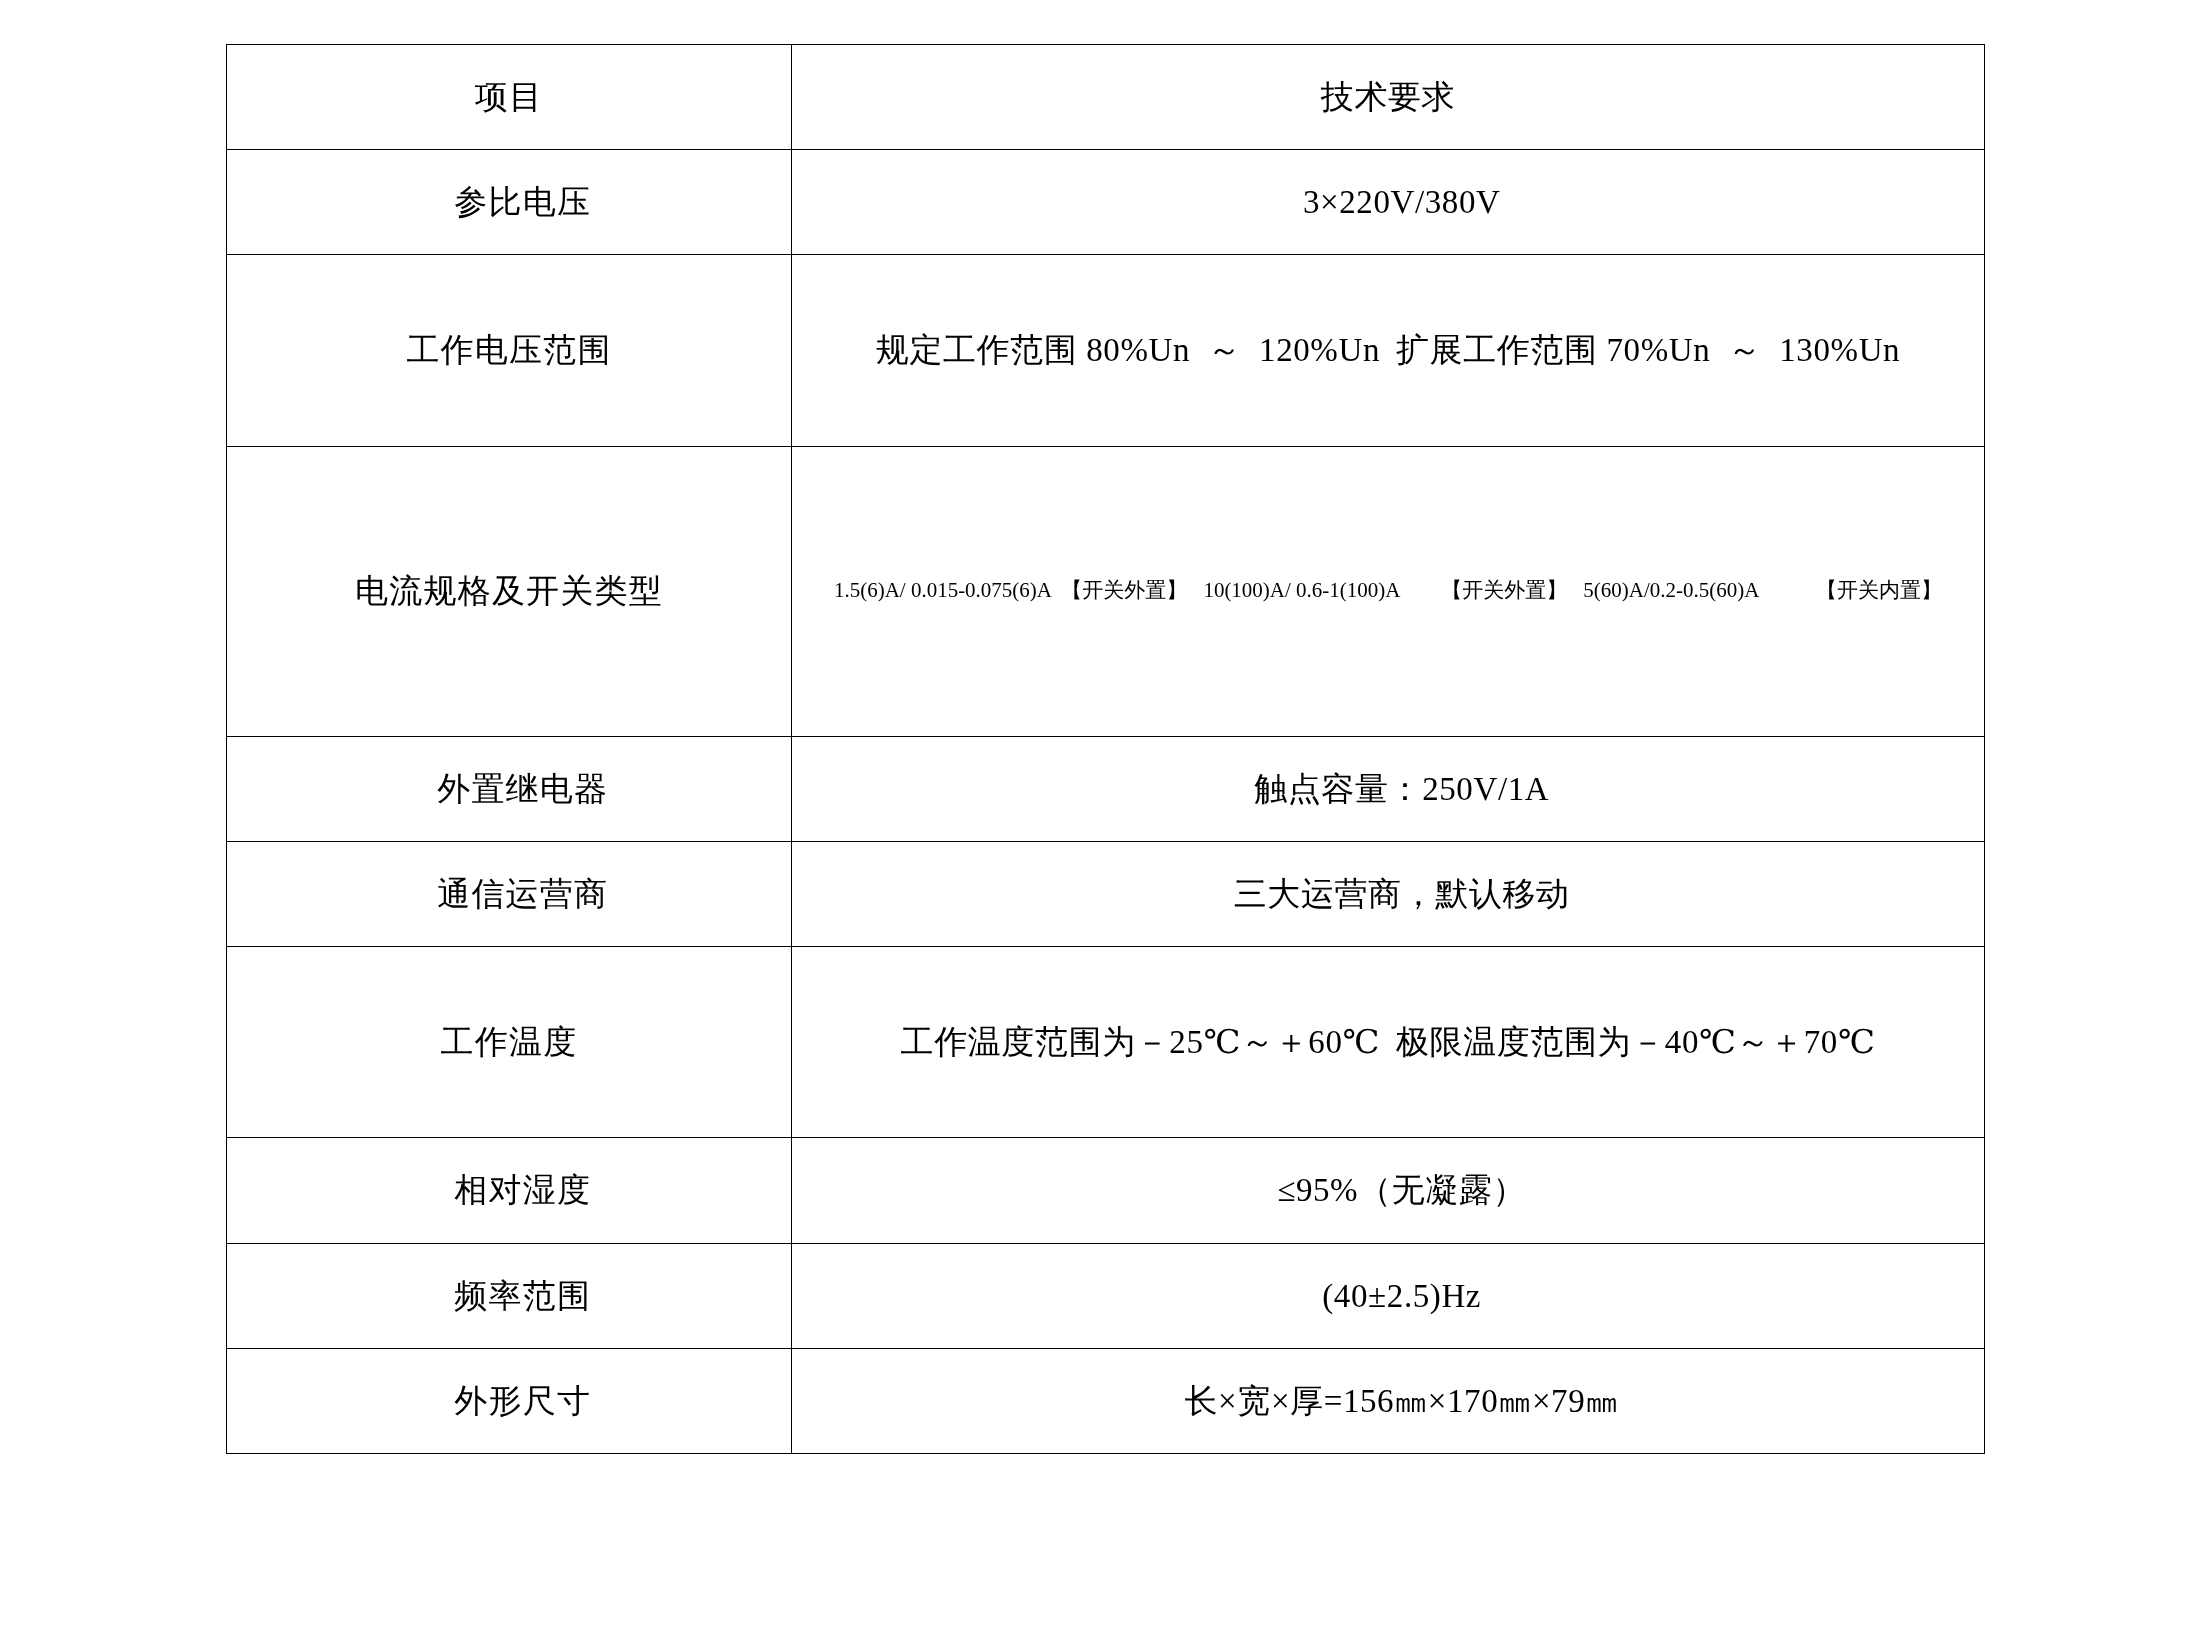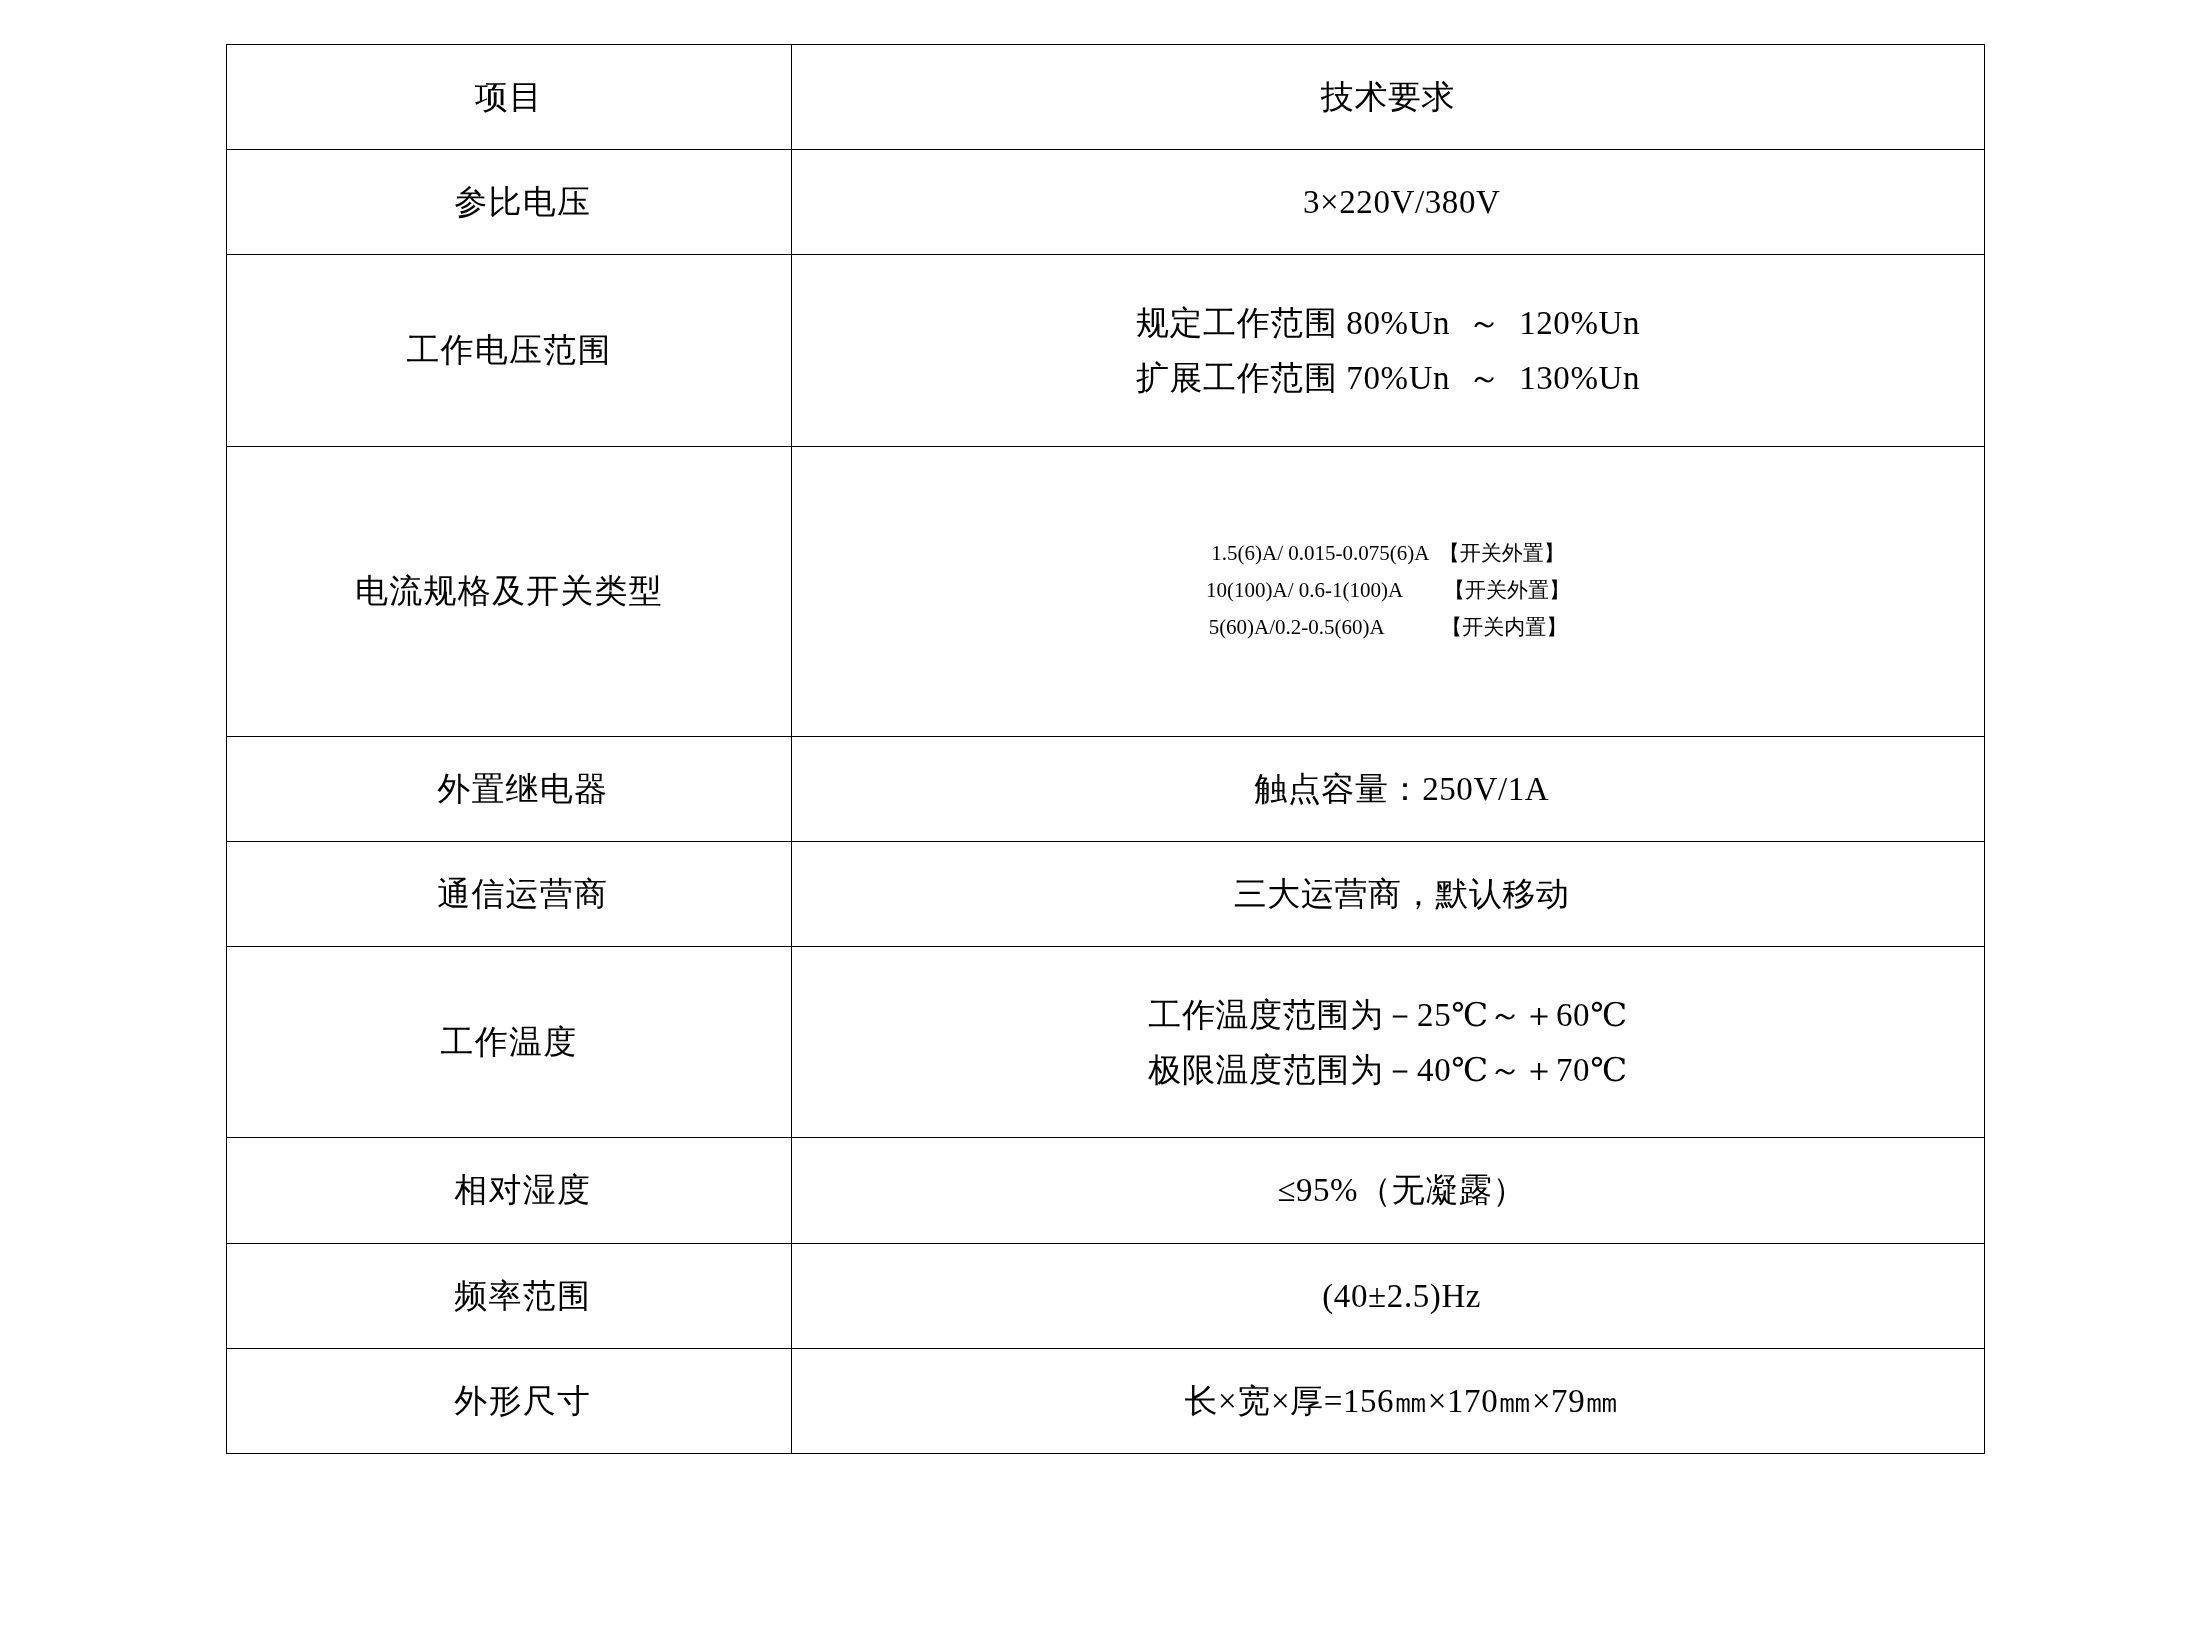--- a/index.html
+++ b/index.html
@@ -57,23 +57,23 @@
     padding-left: 36px;
   }
   .two-line td {
     height: 178px;
   }
   .three-line td {
     height: 277px;
   }
   .value-lines {
     display: flex;
-    flex-direction: column;
+    flex-direction: row;
     justify-content: center;
-    gap: 5px;
+    gap: 16px;
   }
   .value-lines .ln {
     display: block;
     white-space: pre;
   }
   
   .mono-block {
     text-align: left;
     padding-left: 18.4px;
     font-family: "Liberation Serif", "DejaVu Serif", serif;

